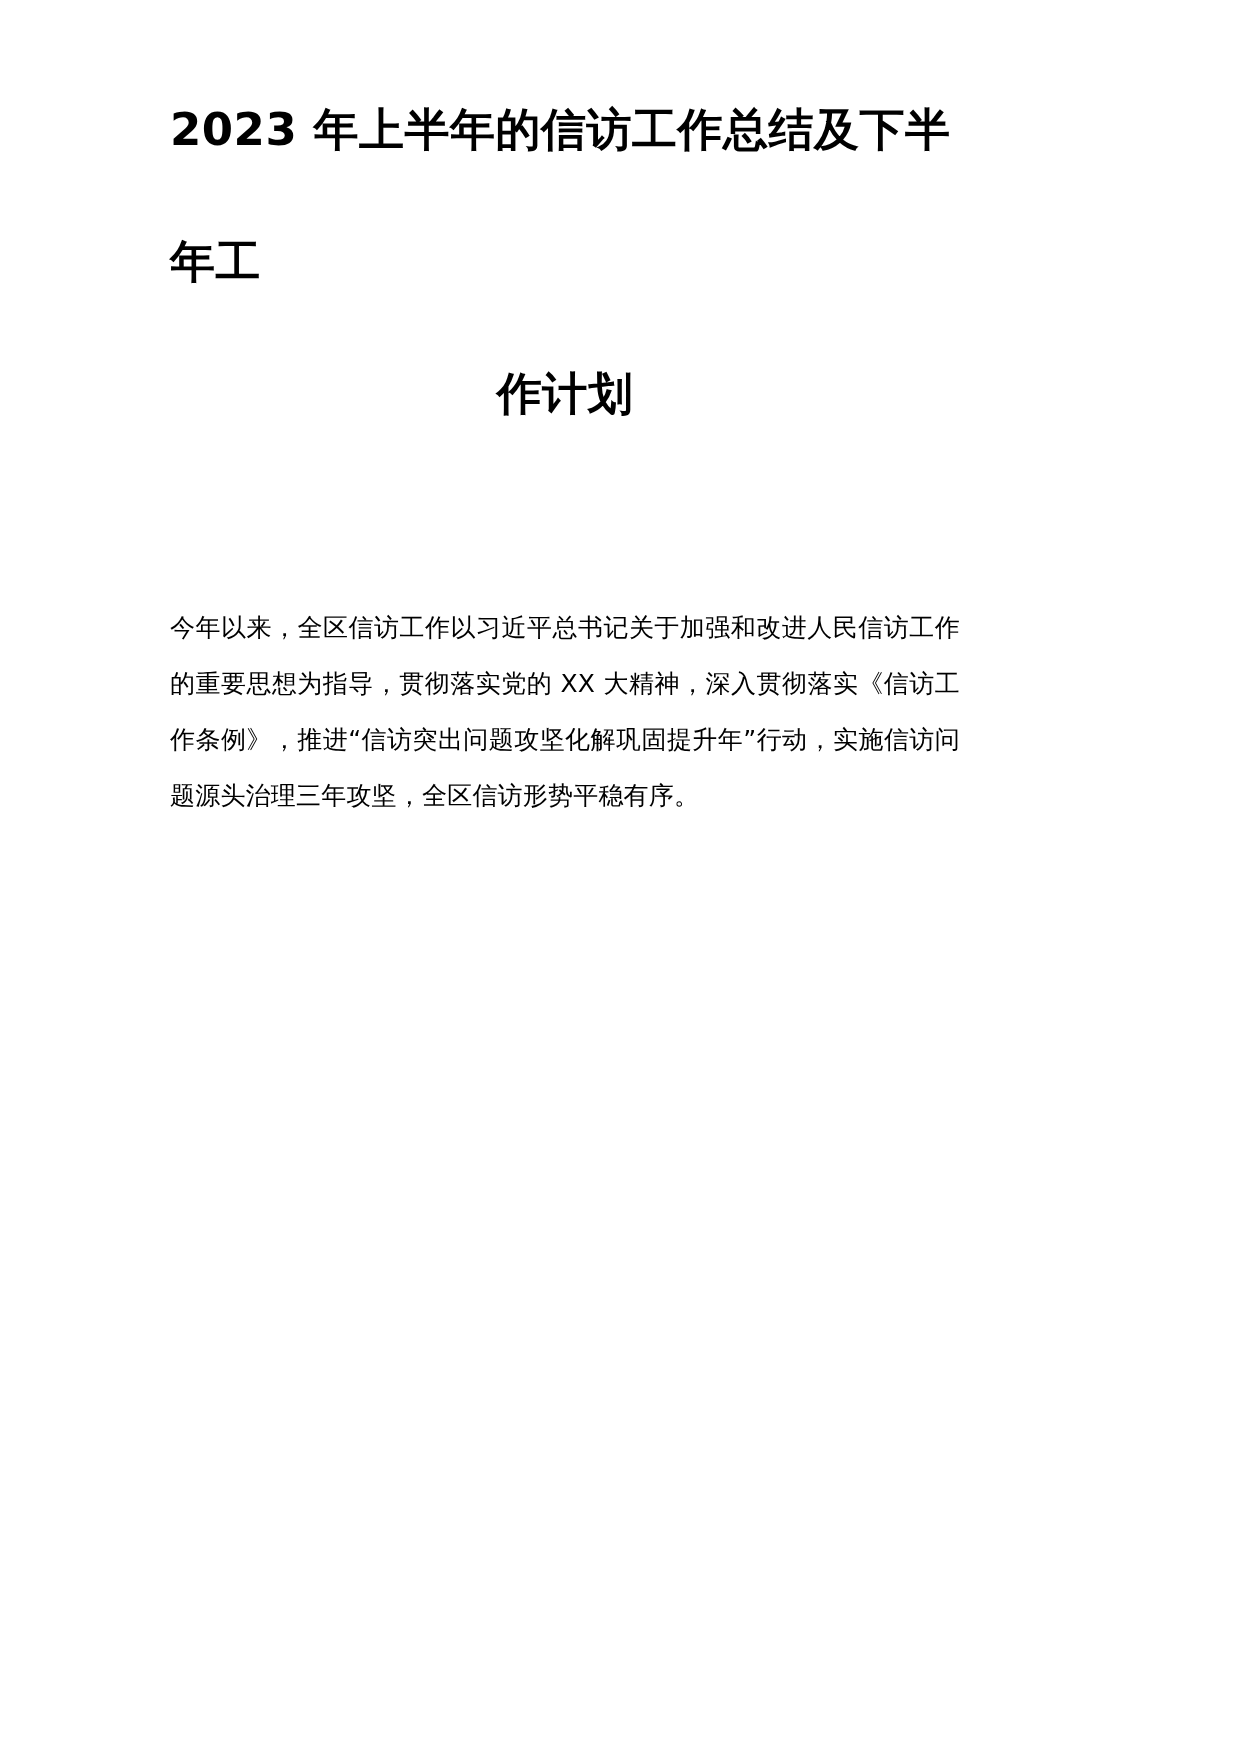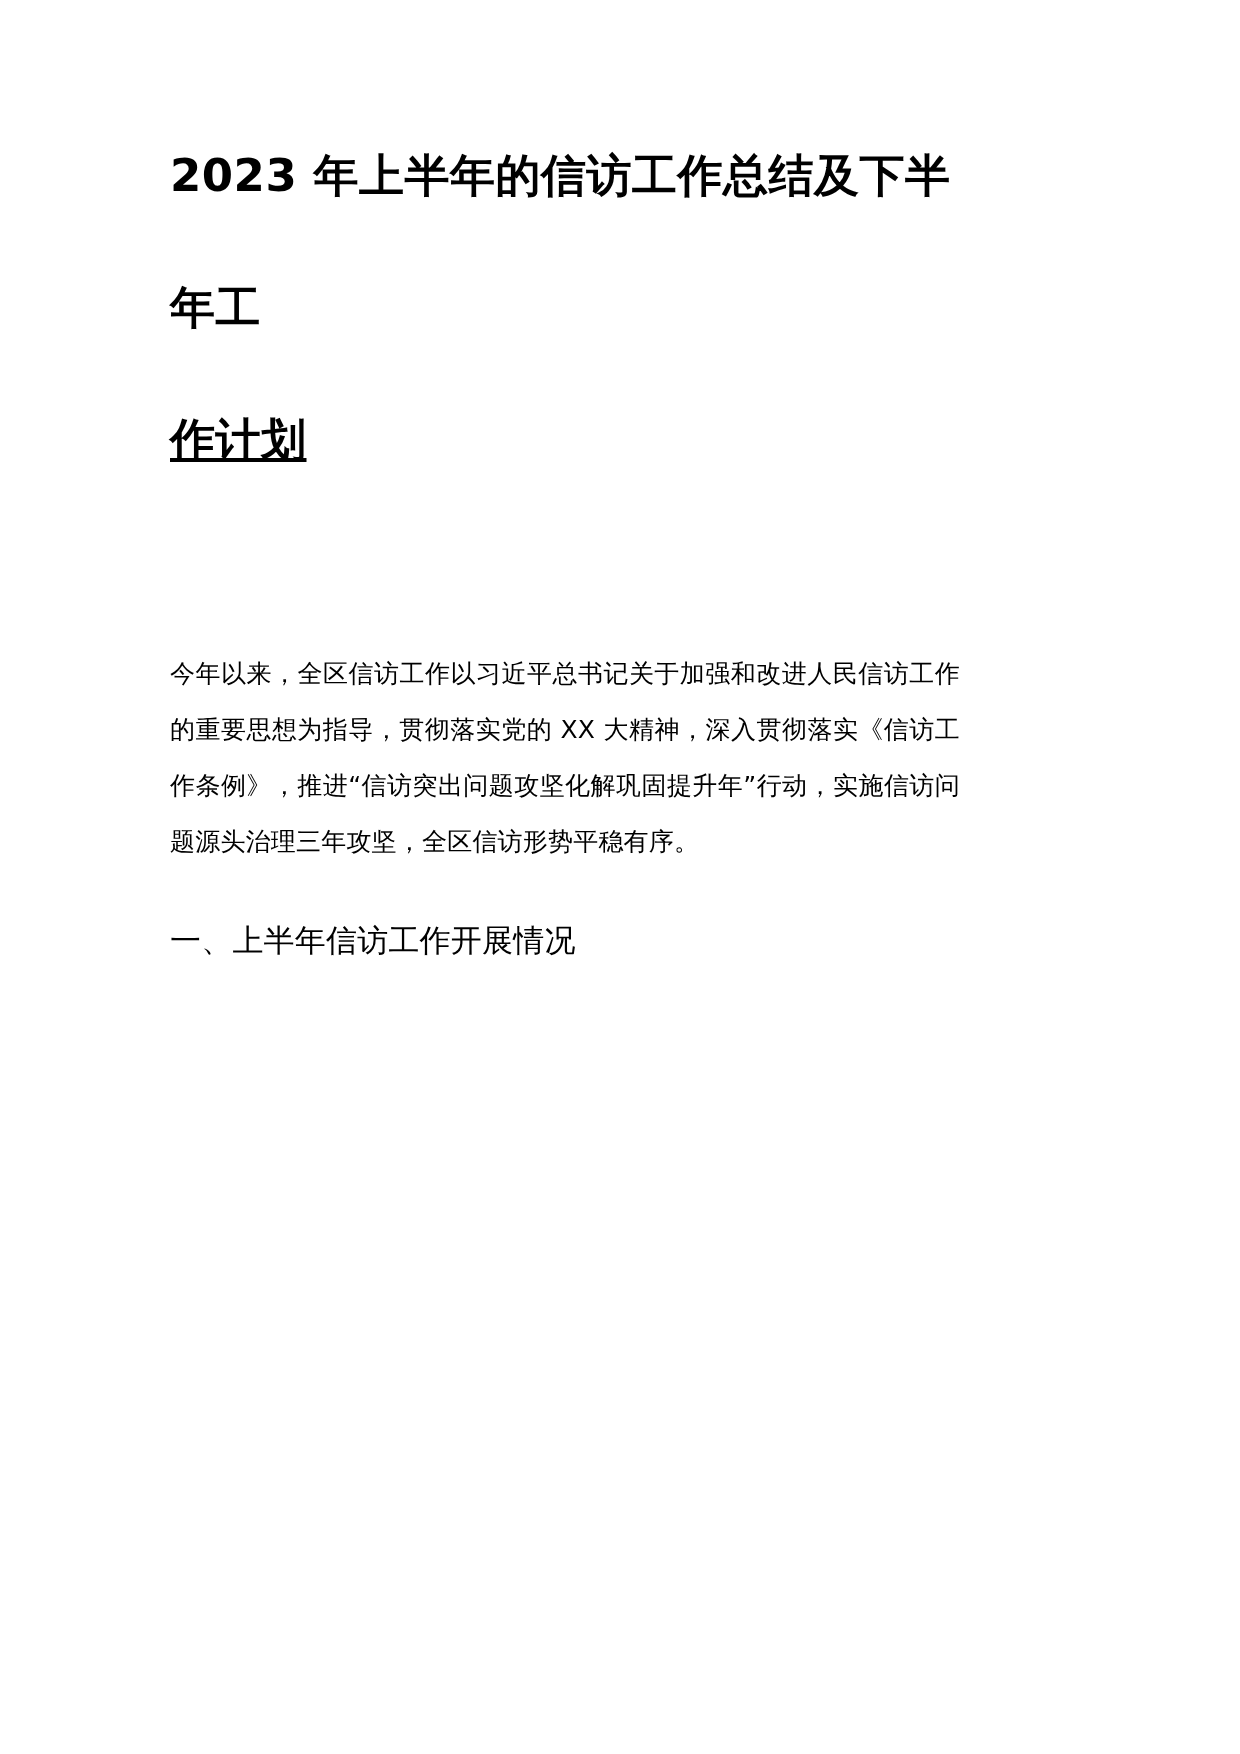--- a/index.html
+++ b/index.html
@@ -27,32 +27,31 @@
     top: 0;
     width: 790px;
   }
   .doc-title {
     font-size: 45px;
     font-weight: 700;
     line-height: 132px;
     letter-spacing: 0.5px;
     text-align: center;
     margin: 0;
-    padding-top: 110px;
+    padding-top: 64px;
     word-break: break-all;
   }
   .doc-title .title-line {
     display: block;
   }
   .doc-title .title-line.line-1 {
     text-align: left;
   }
   .doc-title .title-line.line-2 {
-    text-align: left;
-    text-decoration: underline;
+    text-align: center;
   }
   .spacer-after-title {
     height: 140px;
   }
   p.body-para {
     font-size: 25px;
     line-height: 56px;
     margin: 0 0 42px 0;
     text-align: justify;
     text-justify: inter-ideograph;
@@ -79,17 +78,16 @@
 
     <h1 class="doc-title">
       <span class="title-line line-1">2023 年上半年的信访工作总结及下半年工</span>
       <span class="title-line line-2">作计划</span>
     </h1>
 
     <div class="spacer-after-title"></div>
 
     <p class="body-para">今年以来，全区信访工作以习近平总书记关于加强和改进人民信访工作的重要思想为指导，贯彻落实党的 XX 大精神，深入贯彻落实《信访工作条例》，推进“信访突出问题攻坚化解巩固提升年”行动，实施信访问题源头治理三年攻坚，全区信访形势平稳有序。</p>
 
-    <p class="section-heading">一、上半年信访工作开展情况</p>
 
 
   </div>
 </div>
 
 </body></html>

